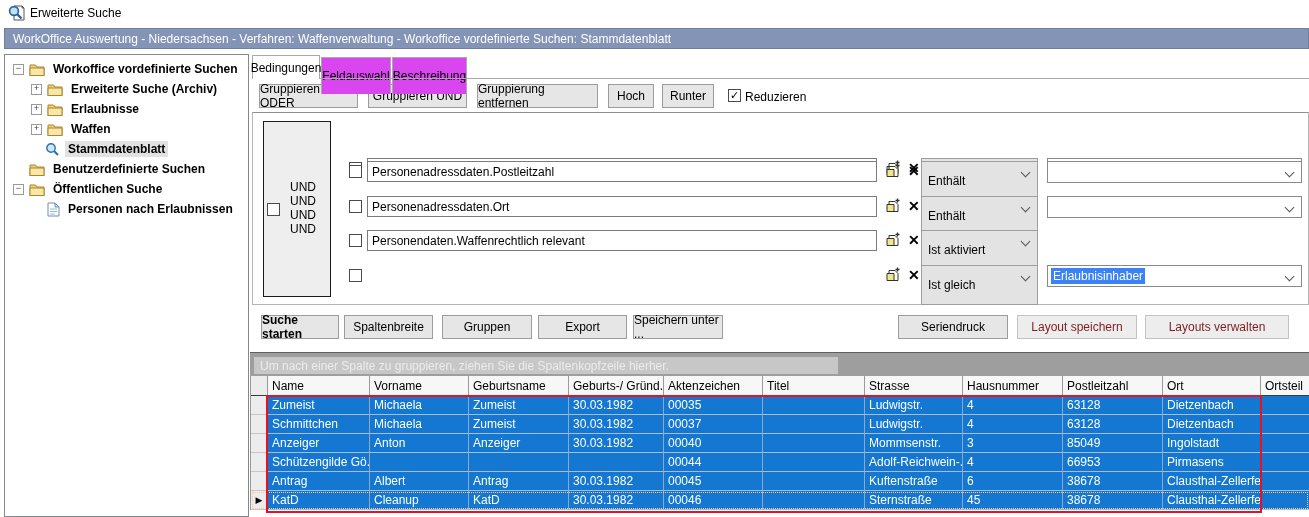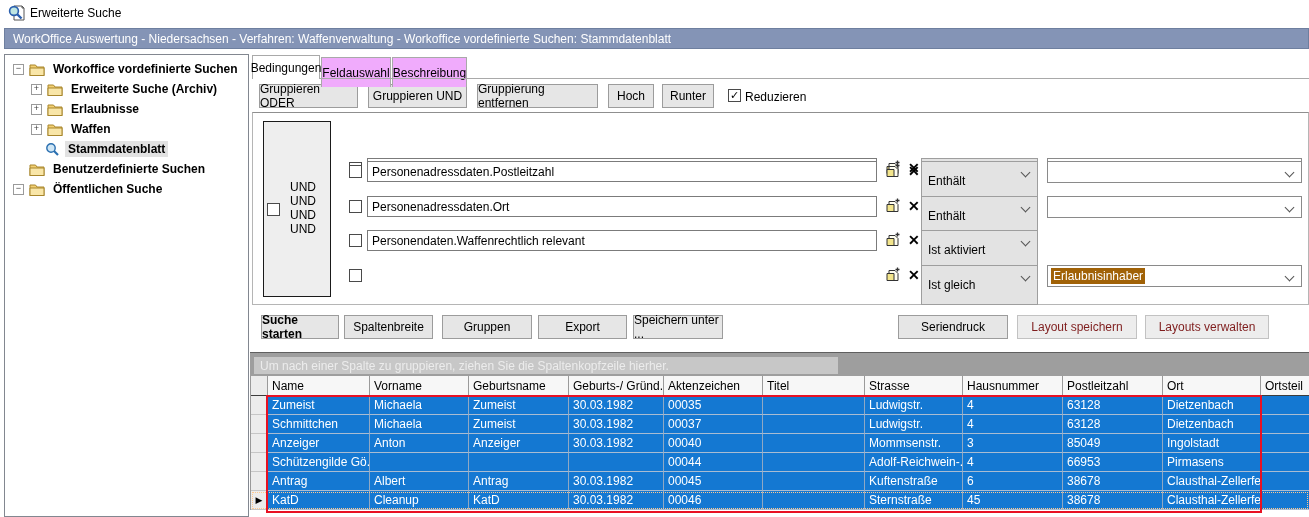--- a/index.html
+++ b/index.html
@@ -20,21 +20,21 @@
   .titem{height:20px;display:flex;align-items:center;white-space:nowrap;cursor:default;}
   .exp{width:9px;height:9px;border:1px solid #9a9a9a;background:#fff;font-size:9px;line-height:7px;
        text-align:center;margin-right:5px;flex:0 0 9px;color:#444;}
   .exp.none{border:none;background:transparent;}
   .ticon{margin-right:5px;flex:0 0 auto;display:flex;}
   .tlabel{padding:1px 3px;font-weight:bold;}
   .tlabel.selected{background:#e2e2e2;}
   .lvl0{padding-left:8px;} .lvl1{padding-left:26px;}
 
   
-  .tab{top:57px;height:30px;background:#f0abfc;border:1px solid #a9a9a9;border-bottom:none;
+  .tab{top:57px;height:37px;background:#d946ef;border:1px solid #a9a9a9;border-bottom:none;
        display:flex;align-items:center;justify-content:center;box-sizing:border-box;z-index:1;}
   .tab.active{top:55px;height:24px;background:#fff;z-index:3;font-weight:normal;}
   #tabline{left:252px;top:78px;width:1057px;border-top:1px solid #a9a9a9;z-index:2;}
 
   
   .btn{height:24px;background:#e6e6e6;border:1px solid #9c9c9c;display:flex;align-items:center;
        justify-content:center;box-sizing:border-box;cursor:default;}
   .btn.disabled{color:#7f1d1d;background:#ededed;border-color:#c2c2c2;}
   .btn.bold{font-weight:bold;}
 
@@ -50,21 +50,21 @@
   .crow{position:absolute;left:0;height:22px;width:100%;}
   .crow .checkbox{position:absolute;left:96px;top:4px;}
   .fieldbox{position:absolute;left:114px;top:0;width:510px;height:21px;border:1px solid #7b7b7b;
             background:#fff;font:12px "Liberation Sans",sans-serif;padding:0 4px;box-sizing:border-box;}
   .icon-add{position:absolute;left:632px;top:2px;cursor:pointer;}
   .icon-del{position:absolute;left:655px;top:2px;font-weight:bold;font-size:14px;cursor:pointer;}
   .op{position:absolute;left:668px;top:0;width:117px;height:40px;background:#e3e3e3;border:1px solid #9e9e9e;
       box-sizing:border-box;display:flex;align-items:center;padding-left:6px;}
   .valcombo{position:absolute;left:794px;top:0;width:255px;height:22px;background:#fff;border:1px solid #8a8a8a;
       box-sizing:border-box;display:flex;align-items:center;padding-left:3px;}
-  .sel-text{background:#a16207;color:#fff;padding:1px 2px;}
+  .sel-text{background:#3b82f6;color:#fff;padding:1px 2px;}
   .chev{position:absolute;right:8px;top:7px;width:6px;height:6px;border-right:1.4px solid #555;
         border-bottom:1.4px solid #555;transform:rotate(45deg);}
 
   
   #groupbar{left:250px;top:352px;width:1059px;height:24px;background:#9e9e9e;border-top:1px solid #5f5f5f;box-sizing:border-box;}
   #grouphint{left:4px;top:4px;width:584px;height:17px;background:#c7c7c7;color:#ececec;
              display:flex;align-items:center;padding-left:6px;box-sizing:border-box;}
   #grid{left:250px;top:376px;width:1059px;border-left:1px solid #9a9a9a;box-sizing:border-box;}
   .grow{display:flex;height:20px;border-radius:9px;}
   .drow{display:flex;height:19px;}
@@ -166,20 +166,32 @@
   <div class="titem lvl0">
     <span class="exp">−</span>
     <span class="ticon">
         <svg width="16" height="13" viewBox="0 0 16 13">
           <path d="M1 2 h5.5 l1.5 2 H15 v9 H1 z" fill="#f2cf72" stroke="#a8862c"></path>
           <path d="M1 5 H15 V12.5 H1 z" fill="#f9e6a8" stroke="#a8862c"></path>
         </svg>
       </span>
     <span class="tlabel">Öffentlichen Suche</span>
   </div>
+  <div class="titem lvl1" style="padding-left:42px;">
+    <span class="ticon">
+        <svg width="13" height="15" viewBox="0 0 13 15">
+          <path d="M1 1 h7 l4 4 v9 H1 z" fill="#fff" stroke="#6a8fc0"></path>
+          <path d="M8 1 l4 4 h-4 z" fill="#dce9f7" stroke="#6a8fc0"></path>
+          <line x1="3" y1="7" x2="10" y2="7" stroke="#9ab4cf"></line>
+          <line x1="3" y1="9.5" x2="10" y2="9.5" stroke="#9ab4cf"></line>
+          <line x1="3" y1="12" x2="8" y2="12" stroke="#9ab4cf"></line>
+        </svg>
+      </span>
+    <span class="tlabel">Personen nach Erlaubnissen</span>
+  </div>
 </div>
 
 <div class="abs tab active" style="left:252px;width:68px;">
   <span>Bedingungen</span>
 </div>
 <div class="abs tab" style="left:321px;width:70px;">
   <span>Feldauswahl</span>
 </div>
 <div class="abs tab" style="left:392px;width:75px;">
   <span>Beschreibung</span>
@@ -320,21 +332,21 @@
   </div>
 <div class="abs btn" style="left:633px;top:315px;width:90px;">
     <span>Speichern unter ...</span>
   </div>
 <div class="abs btn" style="left:898px;top:315px;width:110px;">
     <span>Seriendruck</span>
   </div>
 <div class="abs btn disabled" style="left:1017px;top:315px;width:120px;">
     <span>Layout speichern</span>
   </div>
-<div class="abs btn disabled" style="left:1145px;top:315px;width:124px;">
+<div class="abs btn disabled" style="left:1145px;top:315px;width:144px;">
     <span>Layouts verwalten</span>
   </div>
 
 <div class="abs" id="groupbar">
   <div class="abs" id="grouphint">
     <span>Um nach einer Spalte zu gruppieren, ziehen Sie die Spaltenkopfzeile hierher.</span>
   </div>
 </div>
 
 <div class="abs" id="grid">

